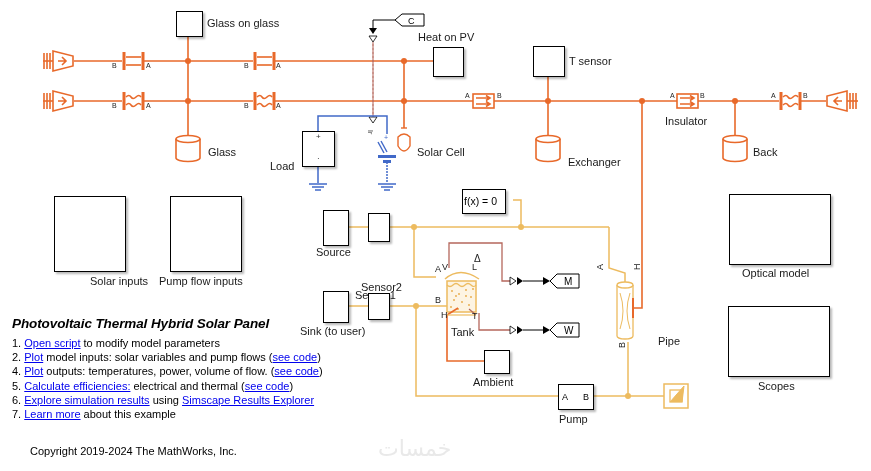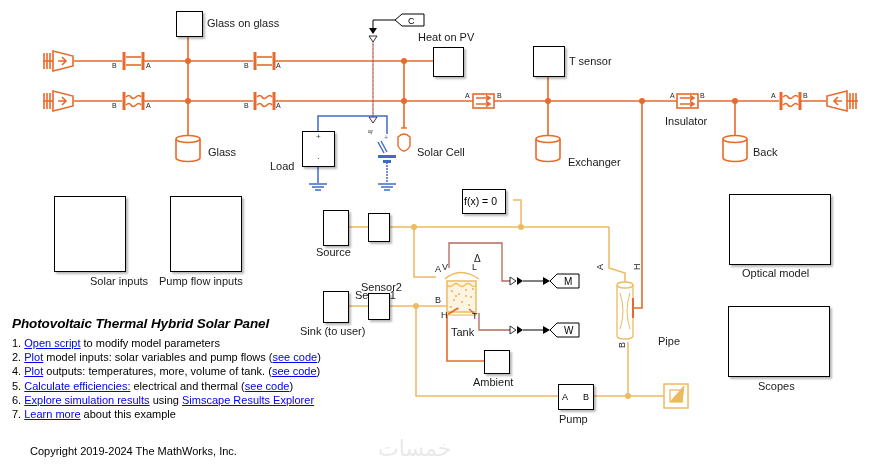--- a/index.html
+++ b/index.html
@@ -344,21 +344,21 @@
 <div class="blk" style="left:729px;top:194px;width:100px;height:69px;"></div>
 <div class="lbl" style="left:742px;top:267px;">Optical model</div>
 <div class="blk" style="left:728px;top:306px;width:100px;height:69px;"></div>
 <div class="lbl" style="left:758px;top:380px;">Scopes</div>
 
 <div id="desc">
   <h1>Photovoltaic Thermal Hybrid Solar Panel</h1>
   <ol>
     <li><span>1.</span> <a>Open script</a><span> to modify model parameters</span></li>
     <li><span>2.</span> <a>Plot</a><span> model inputs: solar variables and pump flows (</span><a>see code</a><span>)</span></li>
-    <li><span>4.</span> <a>Plot</a><span> outputs: temperatures, more, volume of tank. (</span><a>see code</a><span>)</span></li>
+    <li><span>4.</span> <a>Plot</a><span> outputs: temperatures, power, volume of flow. (</span><a>see code</a><span>)</span></li>
     <li><span>5.</span> <a>Calculate efficiencies:</a><span> electrical and thermal (</span><a>see code</a><span>)</span></li>
     <li><span>6.</span> <a>Explore simulation results</a><span> using </span><a>Simscape Results Explorer</a></li>
     <li><span>7.</span> <a>Learn more</a><span> about this example</span></li>
   </ol>
 </div>
 <div id="copyright">Copyright 2019-2024 The MathWorks, Inc.</div>
 <div id="watermark">خمسات</div>
 
 </div>
 

